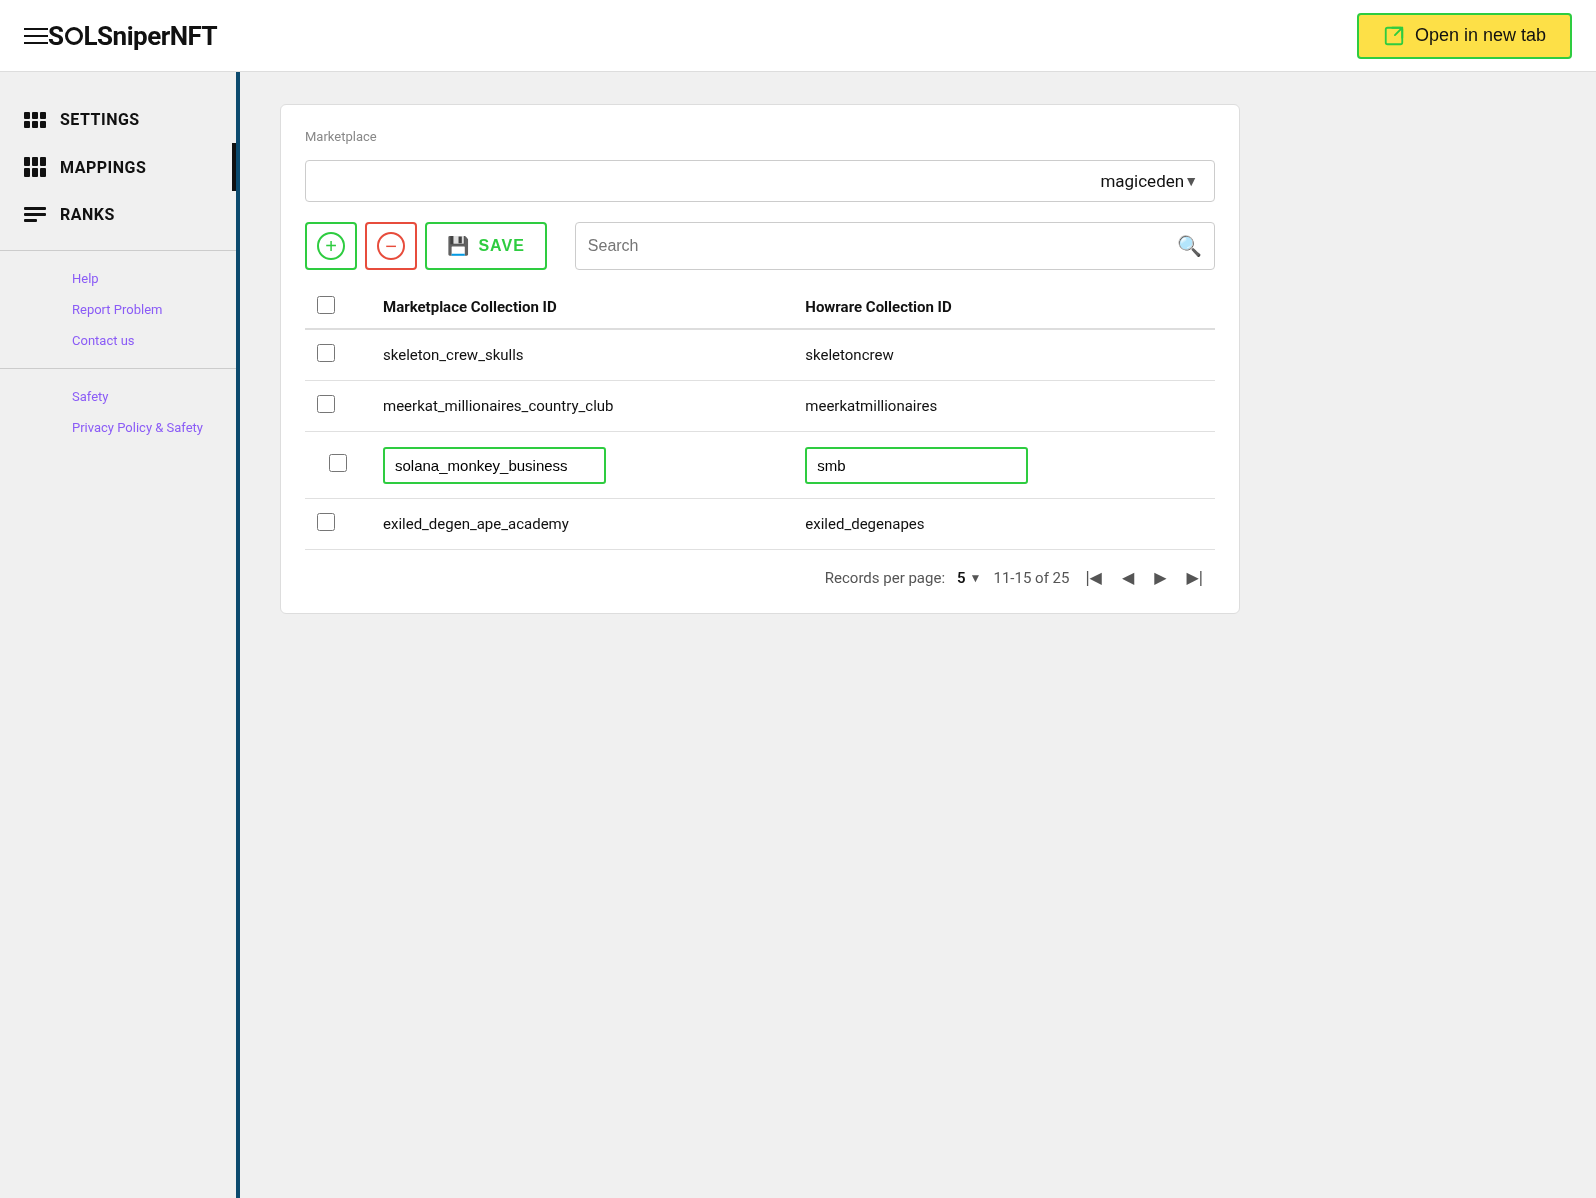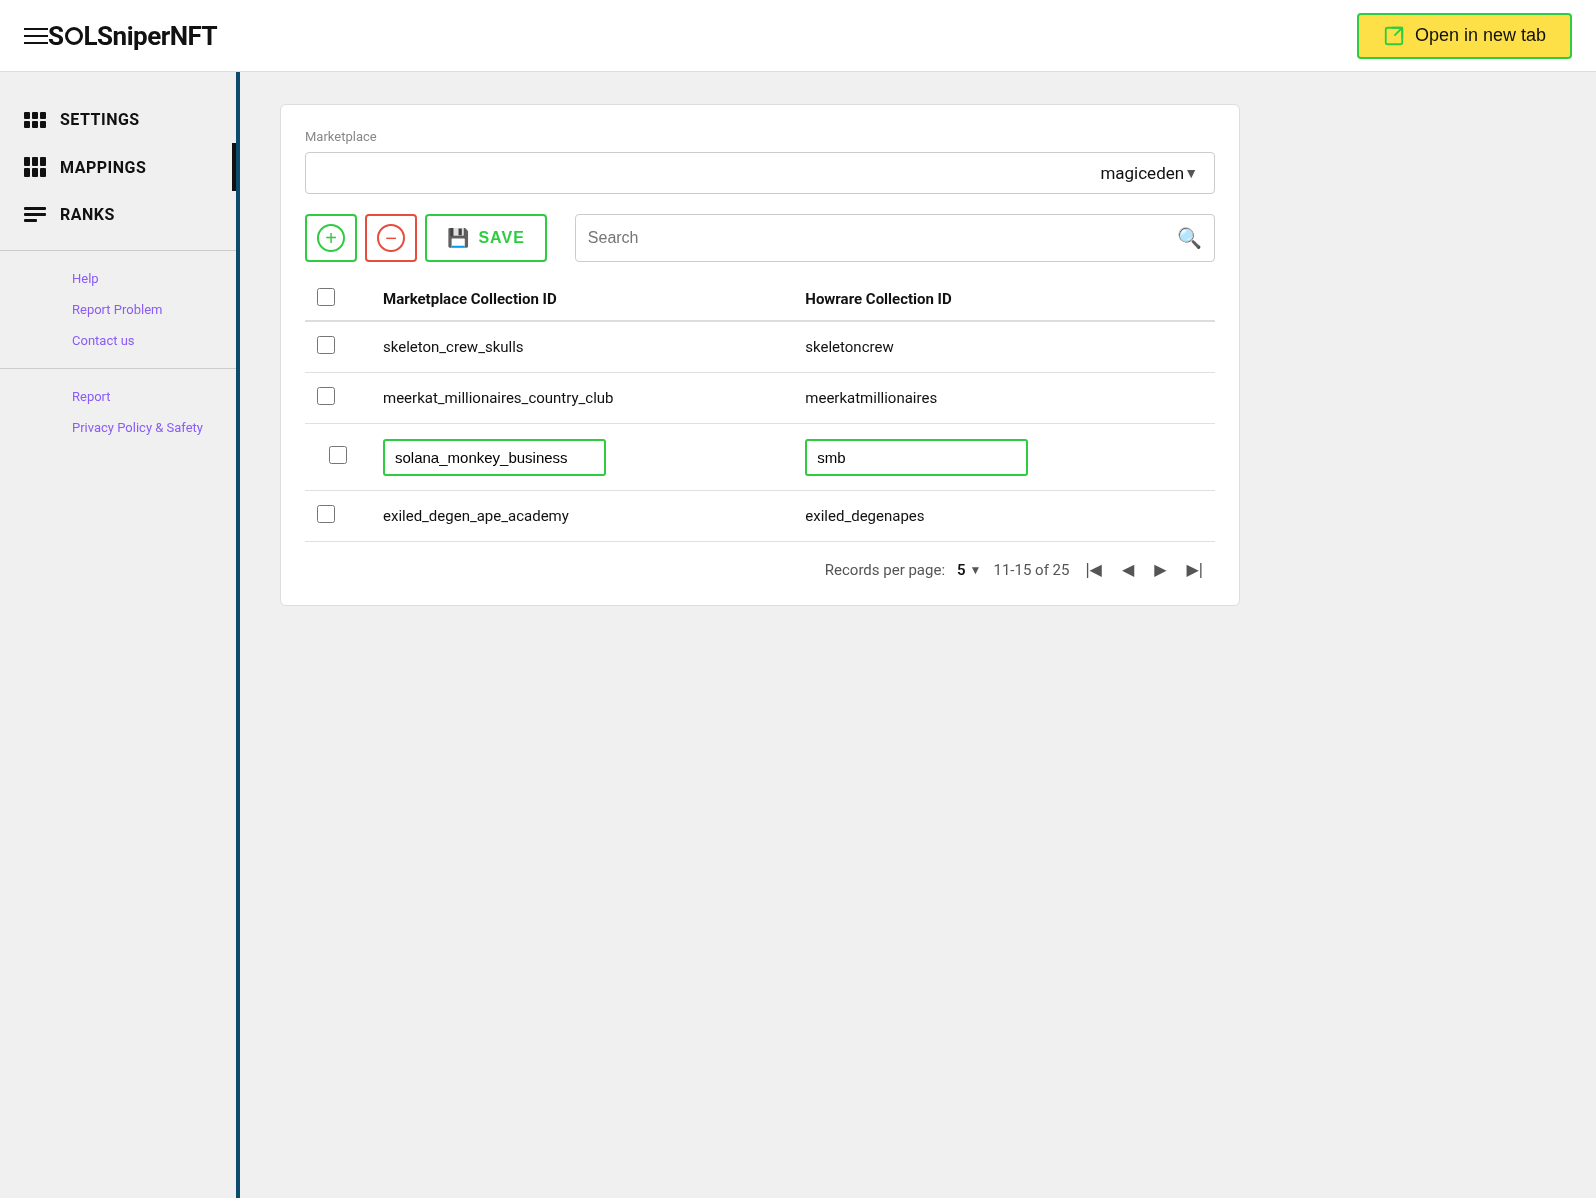--- a/index.html
+++ b/index.html
@@ -135,21 +135,21 @@
       max-width: 960px;
     }
 
     
     .marketplace-select-wrapper {
       margin-bottom: 20px;
     }
     .marketplace-label {
       font-size: 13px;
       color: #888;
-      margin-bottom: 8px;
+      margin-bottom: 16px;
     }
     .select-display {
       display: flex;
       align-items: center;
       justify-content: flex-end;
       border: 1px solid #ccc;
       border-radius: 4px;
       padding: 10px 16px;
       font-size: 17px;
       background: #fff;
@@ -385,21 +385,21 @@
     <div class="sidebar-link">
       <span>Report Problem</span>
     </div>
     <div class="sidebar-link">
       <span>Contact us</span>
     </div>
 
     <hr class="sidebar-divider">
 
     <div class="sidebar-link">
-      <span>Report</span>
+      <span>Safety</span>
     </div>
     <div class="sidebar-link">
       <span>Privacy Policy &amp; Safety</span>
     </div>
   </div>
 
   <div class="main">
     <div class="card">
 
       <div class="marketplace-select-wrapper">

